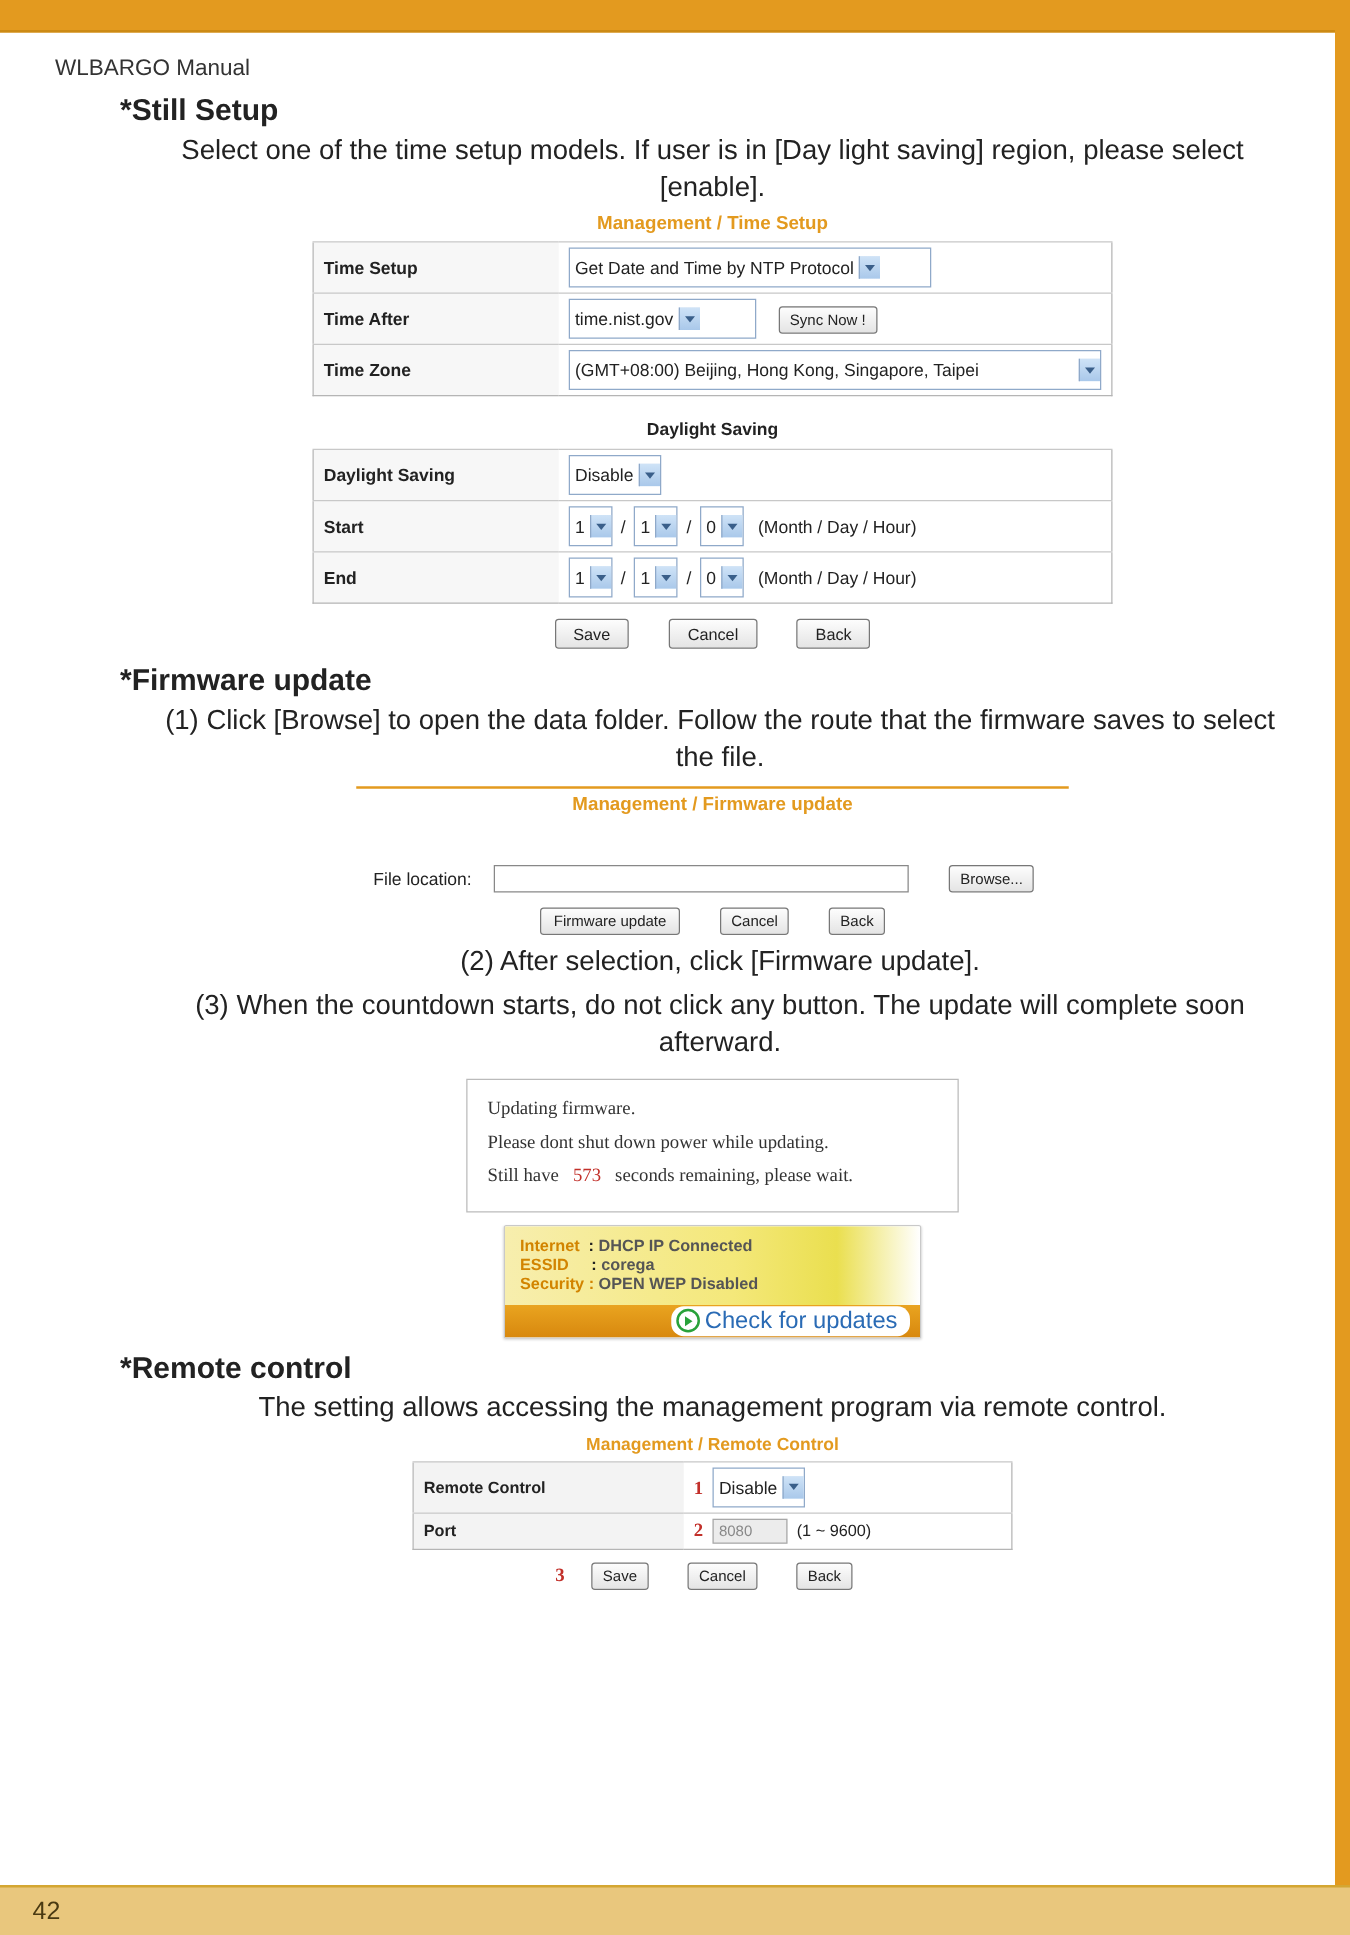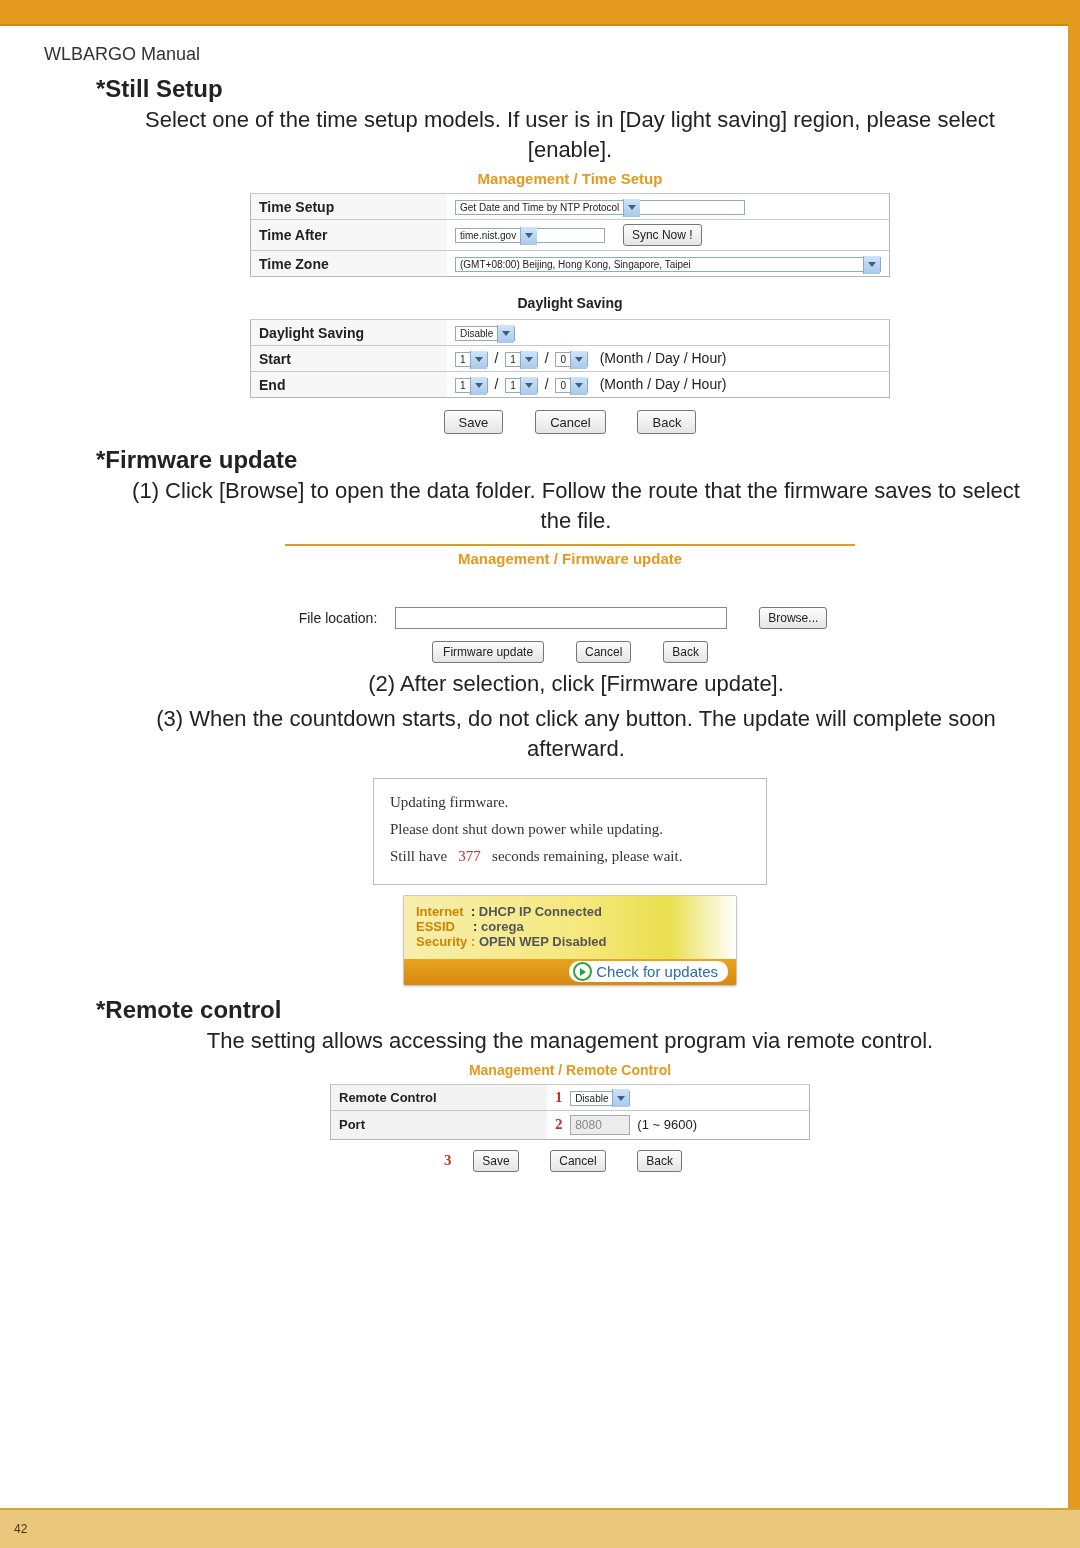--- a/index.html
+++ b/index.html
@@ -77,22 +77,22 @@
   table.form td.label {
     width: 180px;
     font-weight: 700;
     background: #f7f7f7;
   }
   .select {
     display: inline-flex;
     align-items: center;
     border: 1px solid #8fa9c9;
     background: #fff;
-    height: 15px;
-    font-size: 10px;
+    height: 32px;
+    font-size: 14px;
     padding: 0 0 0 4px;
     box-sizing: border-box;
   }
   .select .arrow {
     width: 16px;
     height: 18px;
     margin-left: 4px;
     border-left: 1px solid #8fa9c9;
     background: linear-gradient(#cfe3f7,#a9c8ea);
     display: inline-flex;
@@ -180,21 +180,21 @@
     justify-content:flex-end;
     padding: 0 8px;
   }
   .status-bar .link {
     display:inline-flex;
     align-items:center;
     gap:4px;
     background:#fff;
     border-radius: 10px;
     padding: 1px 10px 1px 4px;
-    font-size: 15px;
+    font-size: 19px;
     color:#2a6bb5;
   }
   .status-bar .icon {
     width:15px;height:15px;border-radius:50%;
     border:2px solid #29a23a;
     display:inline-flex;align-items:center;justify-content:center;
   }
   .status-bar .icon::after{
     content:"";
     border-top:4px solid transparent;
@@ -226,21 +226,21 @@
   
   .footer {
     position:absolute;
     bottom:0;left:0;right:0;
     height:38px;
     background:#e9c77d;
     border-top:2px solid #d4a632;
     display:flex;align-items:center;
   }
   .footer .pg {
-    color:#4a3a12;font-size:12px;padding-left:14px;
+    color:#4a3a12;font-size:20px;padding-left:26px;
   }
   .side-line{
     position:absolute;
     top:24px; bottom:38px; right:0;
     width:12px;
     background:#e39a1f;
   }
 </style>
 </head>
 <body>
@@ -370,21 +370,21 @@
   </div>
 
   <div class="body-text" style="padding-left:12px;margin-top:6px">(2) After selection, click [Firmware update].</div>
   <div class="body-text" style="padding-left:12px">(3) When the countdown starts, do not click any button.  The update will complete soon afterward.</div>
 
   <div class="upd-box">
     <div>Updating firmware.</div>
     <div>Please dont shut down power while updating.</div>
     <div>
       <span>Still have</span>&nbsp;&nbsp;
-      <span class="red">377</span>&nbsp;&nbsp;
+      <span class="red">573</span>&nbsp;&nbsp;
       <span>seconds remaining, please wait.</span>
     </div>
   </div>
 
 
   <div class="status-wrap">
     <div class="status-top">
       <div><span class="lbl">Internet</span>&nbsp;&nbsp;:&nbsp;<span class="val">DHCP IP Connected</span></div>
       <div><span class="lbl">ESSID</span>&nbsp;&nbsp;&nbsp;&nbsp;&nbsp;:&nbsp;<span class="val">corega</span></div>
       <div><span class="lbl">Security :</span>&nbsp;<span class="val">OPEN  WEP Disabled</span></div>

